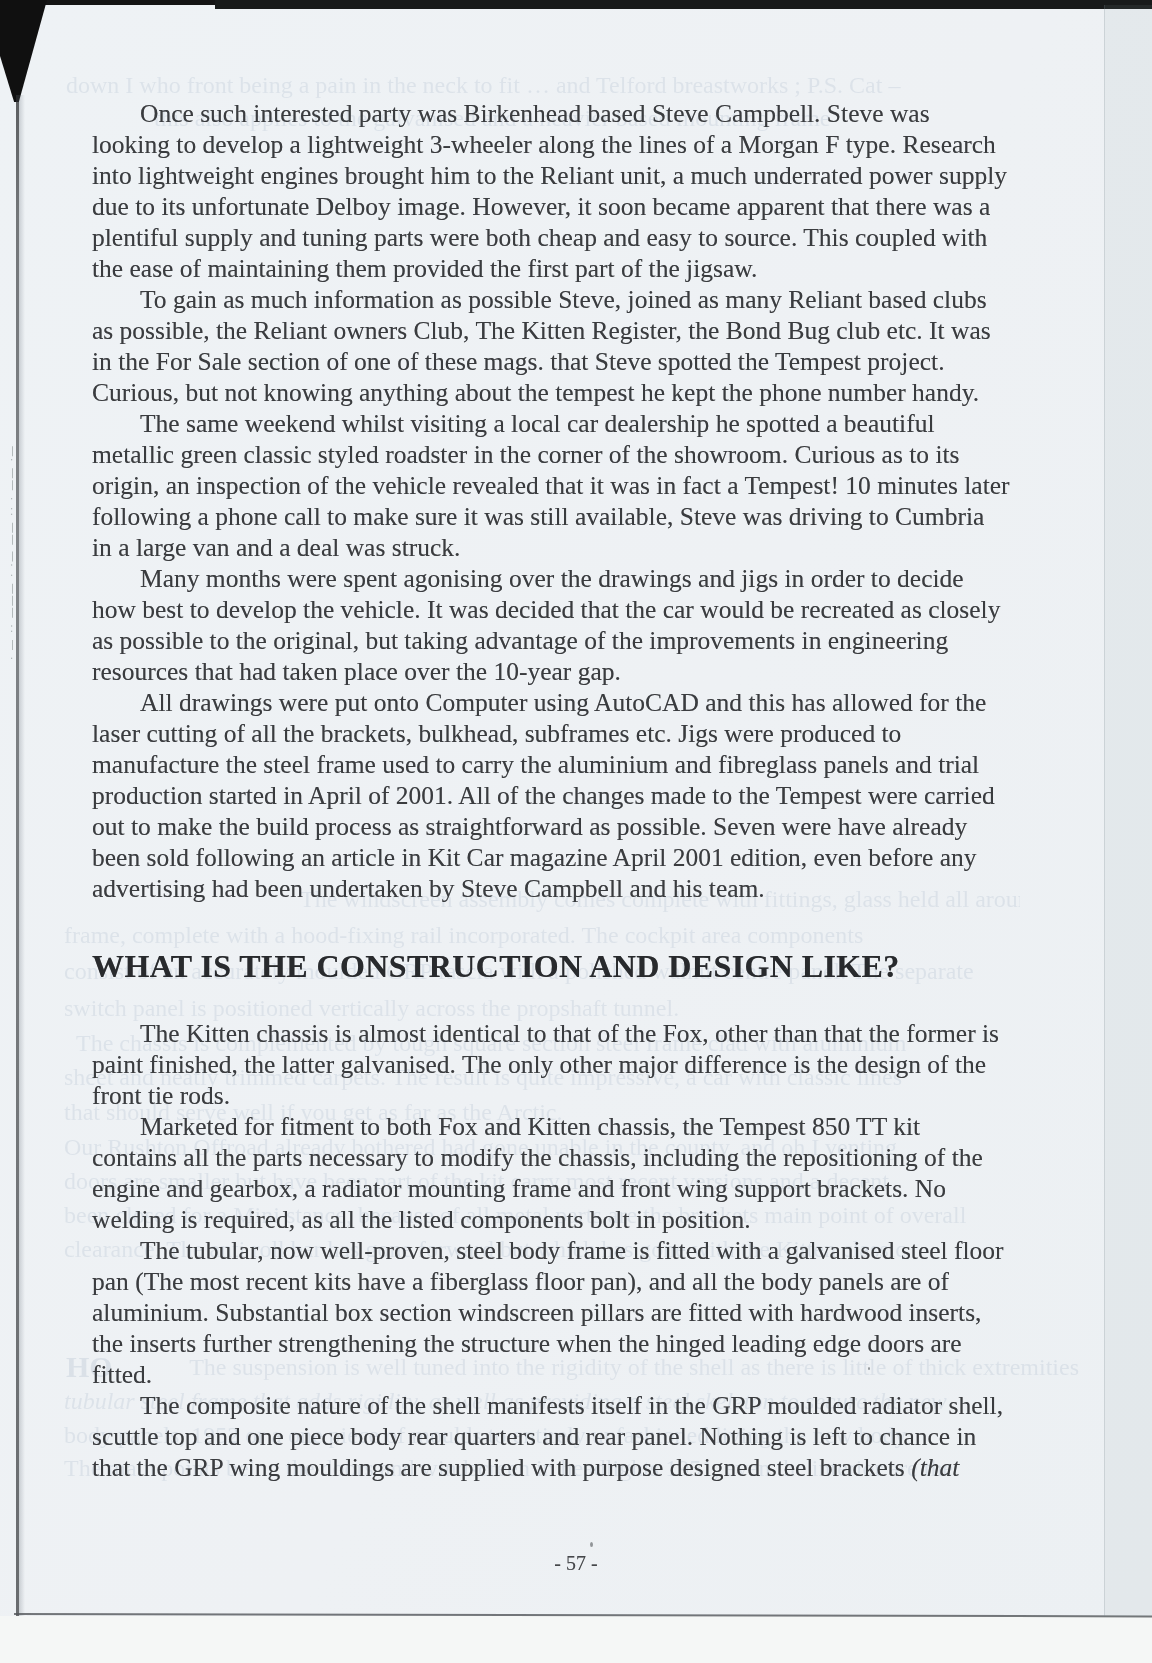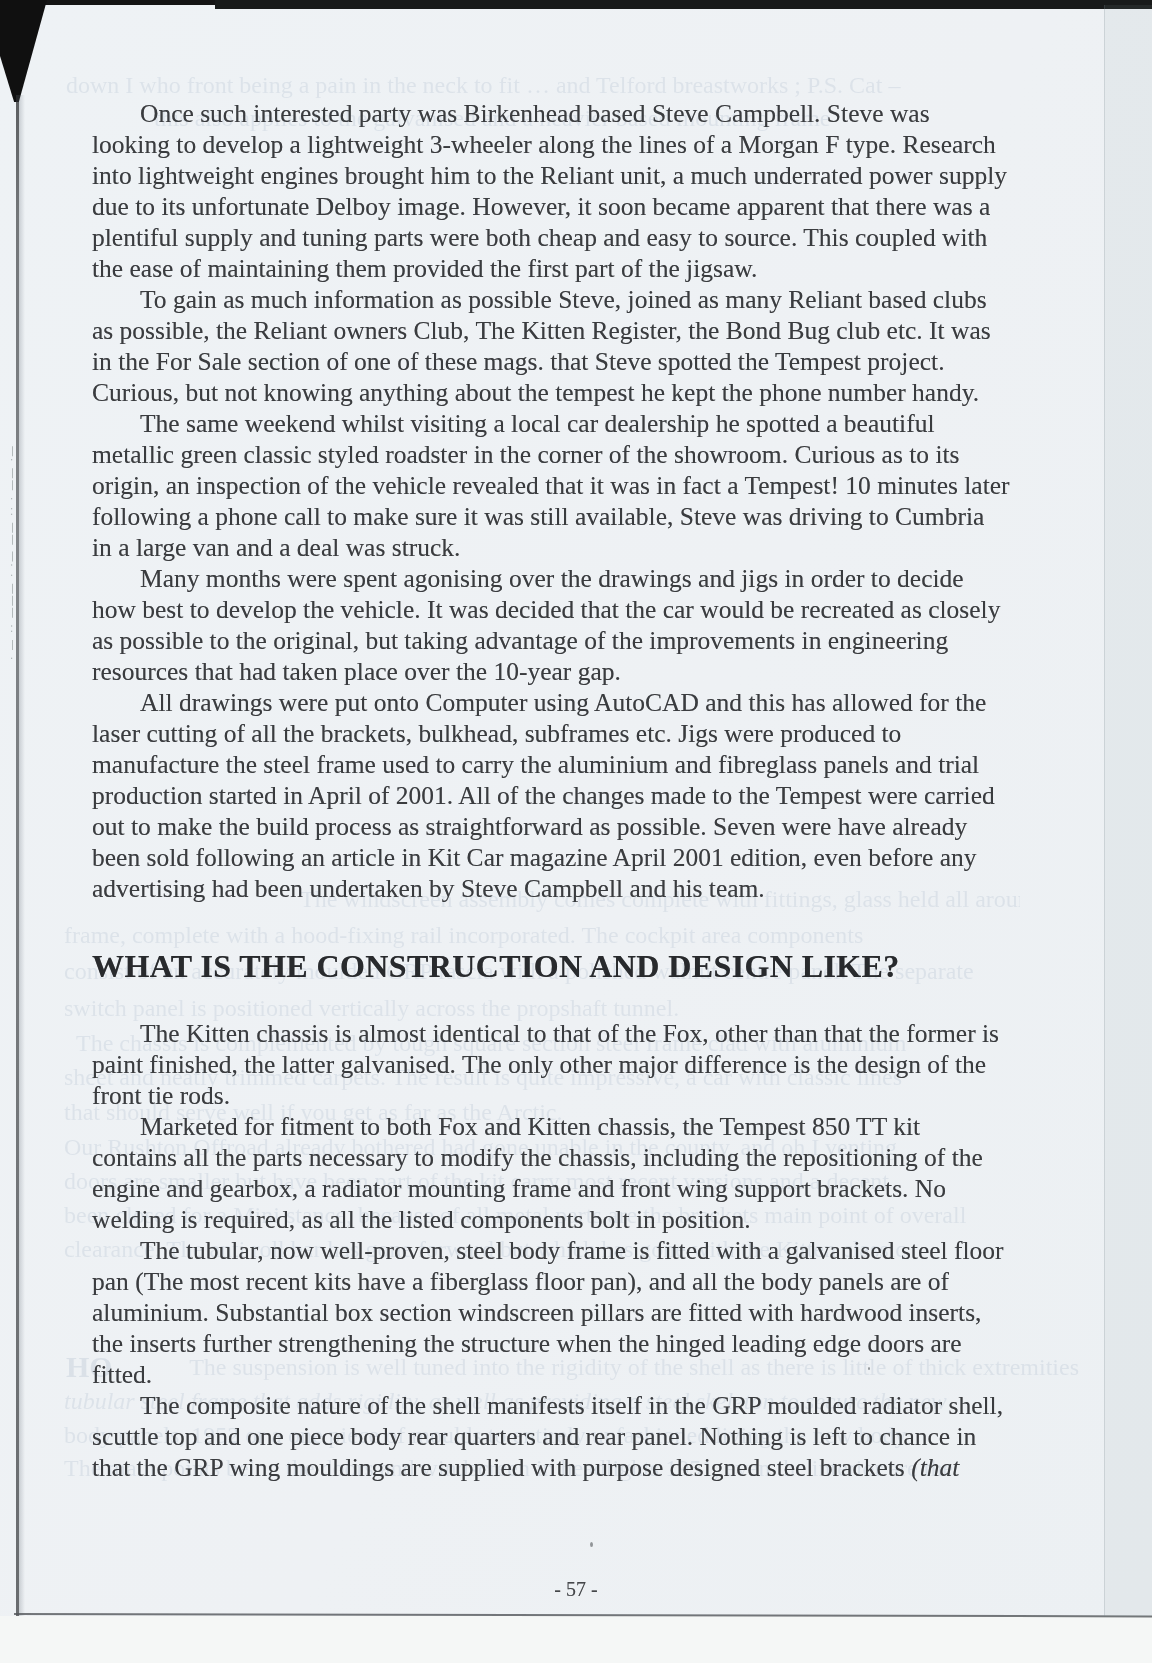--- a/index.html
+++ b/index.html
@@ -61,21 +61,20 @@
     margin:42px 0 32px 0;
     font-size:32px;line-height:40px;font-weight:700;
     color:#282a2d;letter-spacing:.4px;
     text-shadow:0 0 .5px rgba(40,42,45,.5);
     text-indent:0;
   }
   .page-number{
     position:absolute;left:0;top:1552px;width:1152px;
     text-align:center;font-size:20px;color:#45474a;
     text-shadow:0 0 .5px rgba(70,72,75,.4);
-    margin-top:26px;
   }
   
   .bleed{
     position:absolute;
     color:#6b84a3;opacity:.13;filter:blur(.7px);
     font-size:24px;line-height:30px;white-space:nowrap;overflow:hidden;
     pointer-events:none;
   }
   .bleed.bold{font-weight:700;font-size:30px;opacity:.15;}
 </style>

